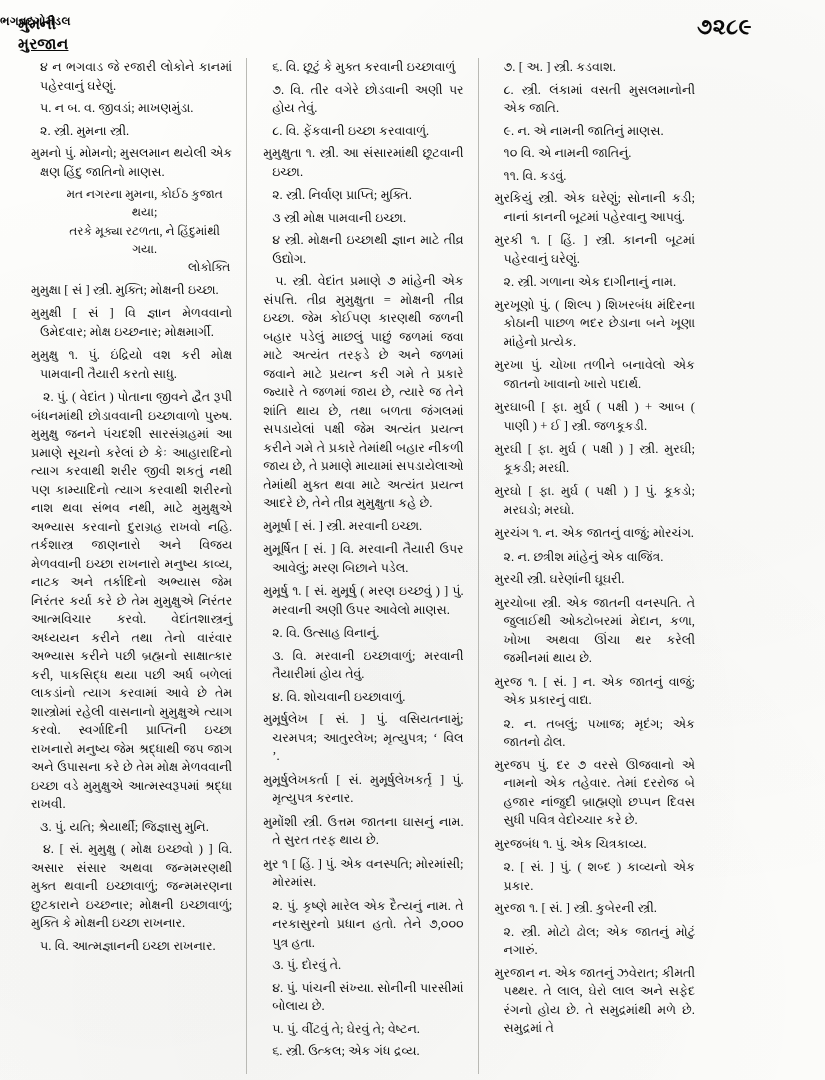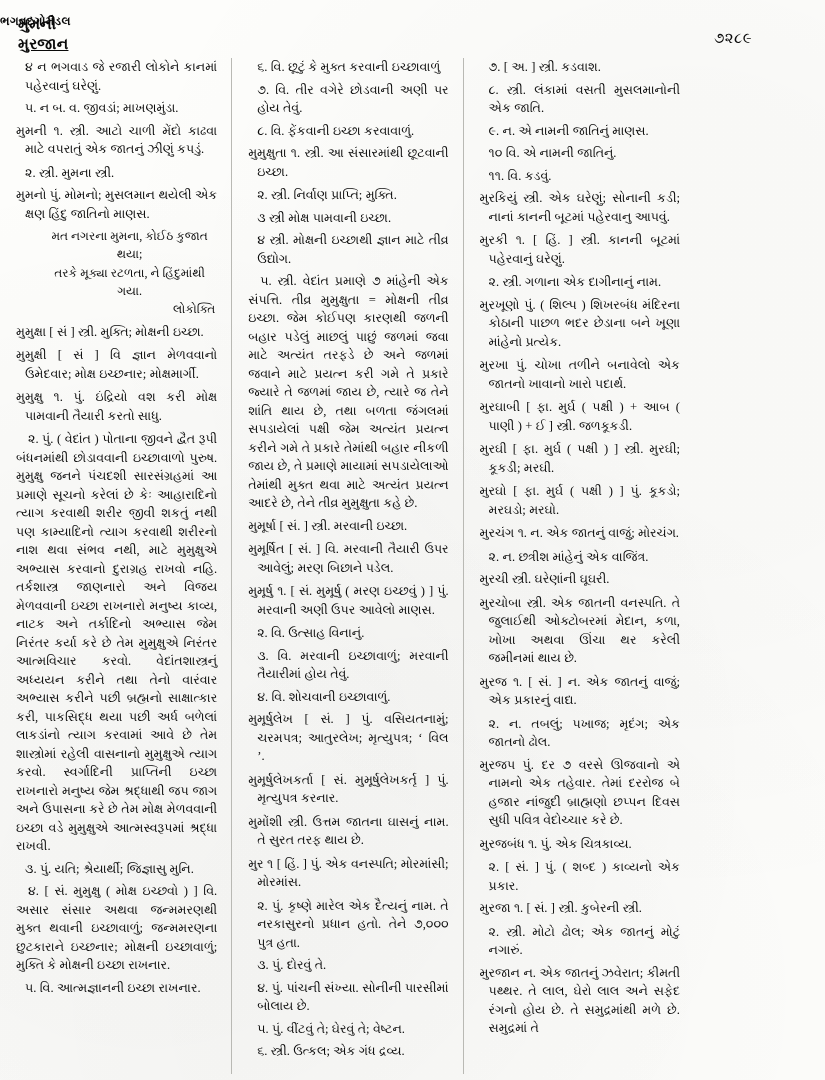--- a/index.html
+++ b/index.html
@@ -52,35 +52,35 @@
     top: 14px;
     width: 825px;
     font-weight: bold;
     font-size: 12px;
     letter-spacing: .3px;
   }
   .rh-right {
     position: absolute;
     right: 22px;
     top: 14px;
-    font-weight: normal;
-    font-size: 15px;
+    font-weight: bold;
+    font-size: 22px;
     letter-spacing: .4px;
-    margin-top: 16px;
   }
 
   
   .columns {
     position: absolute;
     top: 58px;
-    left: 0;
+    left: 8px;
     width: 694px;
     height: 1022px;
     display: flex;
     align-items: flex-start;
+    padding-left: 7px;
   }
   .col {
     box-sizing: border-box;
     width: 275px;
     height: 1016px;
     padding: 0 14px 0 16px;
     overflow: hidden;
   }
   .col-1 { }
   .col-2 { border-left: 1px solid #b9b9b4; }
@@ -134,21 +134,20 @@
       <span class="rh-l2">મુરજાન</span>
     </div>
     <div class="rh-center">ભગવદ્ગોમંડલ</div>
     <div class="rh-right">૭૨૮૯</div>
   </div>
 
   <div class="columns">
     <div class="col col-1">
         <div class="entry sense">૪  ન ભગવાડ જે રજારી લોકોને કાનમાં પહેરવાનું ઘરેણું.</div>
         <div class="entry sense">૫. ન બ. વ. જીવડાં; માખણમુંડા.</div>
-        <div class="entry">મુમની ૧. સ્ત્રી. આટો ચાળી મેંદો કાઢવા માટે વપરાતું એક જાતનું ઝીણું કપડું.</div>
         <div class="entry sense">૨. સ્ત્રી. મુમના સ્ત્રી.</div>
         <div class="entry">મુમનો પું. મોમનો; મુસલમાન થયેલી એક ક્ષણ હિંદુ જાતિનો માણસ.</div>
         <div class="quote">મત નગરના મુમના, કોઈઠ કુજાત થયા;</div>
         <div class="quote">તરકે મૂક્યા રટળતા, ને હિંદુમાંથી ગયા.</div>
         <div class="attrib">લોકોક્તિ</div>
         <div class="entry">મુમુક્ષા [ સં ] સ્ત્રી. મુક્તિ; મોક્ષની ઇચ્છા.</div>
         <div class="entry">મુમુક્ષી [ સં ] વિ જ્ઞાન મેળવવાનો ઉમેદવાર; મોક્ષ ઇચ્છનાર; મોક્ષમાર્ગી.</div>
         <div class="entry">મુમુક્ષુ ૧. પું. ઇંદ્રિયો વશ કરી મોક્ષ પામવાની તૈયારી કરતો સાધુ.</div>
         <div class="entry para">૨. પું. ( વેદાંત ) પોતાના જીવને દ્વૈત રૂપી બંધનમાંથી છોડાવવાની ઇચ્છાવાળો પુરુષ. મુમુક્ષુ જનને પંચદશી સારસંગ્રહમાં આ પ્રમાણે સૂચનો કરેલાં છે કેઃ આહારાદિનો ત્યાગ કરવાથી શરીર જીવી શકતું નથી પણ કામ્યાદિનો ત્યાગ કરવાથી શરીરનો નાશ થવા સંભવ નથી, માટે મુમુક્ષુએ અભ્યાસ કરવાનો દુરાગ્રહ રાખવો નહિ. તર્કશાસ્ત્ર જાણનારો અને વિજય મેળવવાની ઇચ્છા રાખનારો મનુષ્ય કાવ્ય, નાટક અને તર્કાદિનો અભ્યાસ જેમ નિરંતર કર્યા કરે છે તેમ મુમુક્ષુએ નિરંતર આત્મવિચાર કરવો. વેદાંતશાસ્ત્રનું અધ્યયન કરીને તથા તેનો વારંવાર અભ્યાસ કરીને પછી બ્રહ્મનો સાક્ષાત્કાર કરી, પાકસિદ્ધ થયા પછી અર્ધ બળેલાં લાકડાંનો ત્યાગ કરવામાં આવે છે તેમ શાસ્ત્રોમાં રહેલી વાસનાનો મુમુક્ષુએ ત્યાગ કરવો. સ્વર્ગાદિની પ્રાપ્તિની ઇચ્છા રાખનારો મનુષ્ય જેમ શ્રદ્ધાથી જપ જાગ અને ઉપાસના કરે છે તેમ મોક્ષ મેળવવાની ઇચ્છા વડે મુમુક્ષુએ આત્મસ્વરૂપમાં શ્રદ્ધા રાખવી.</div>
         <div class="entry sense">૩. પું. યતિ; શ્રેયાર્થી; જિજ્ઞાસુ મુનિ.</div>

